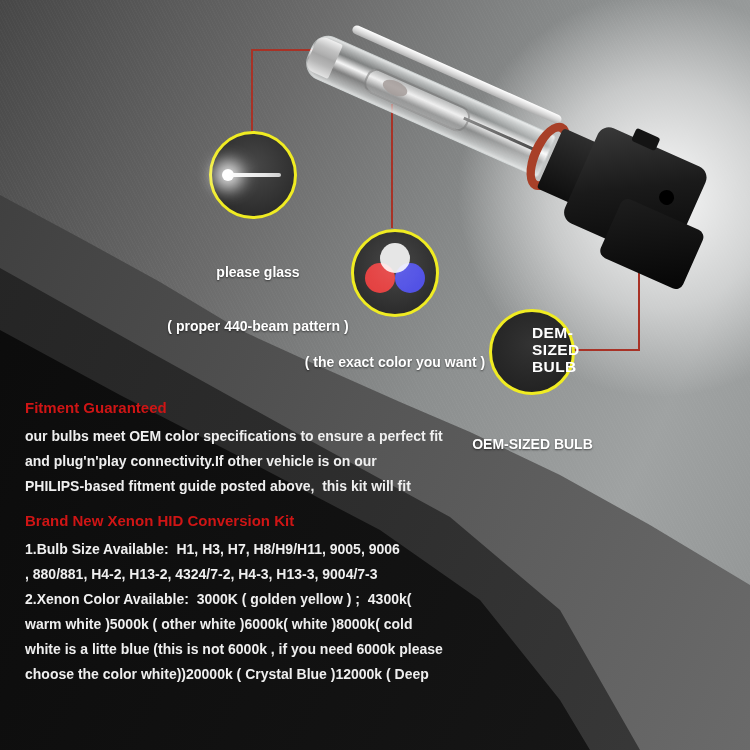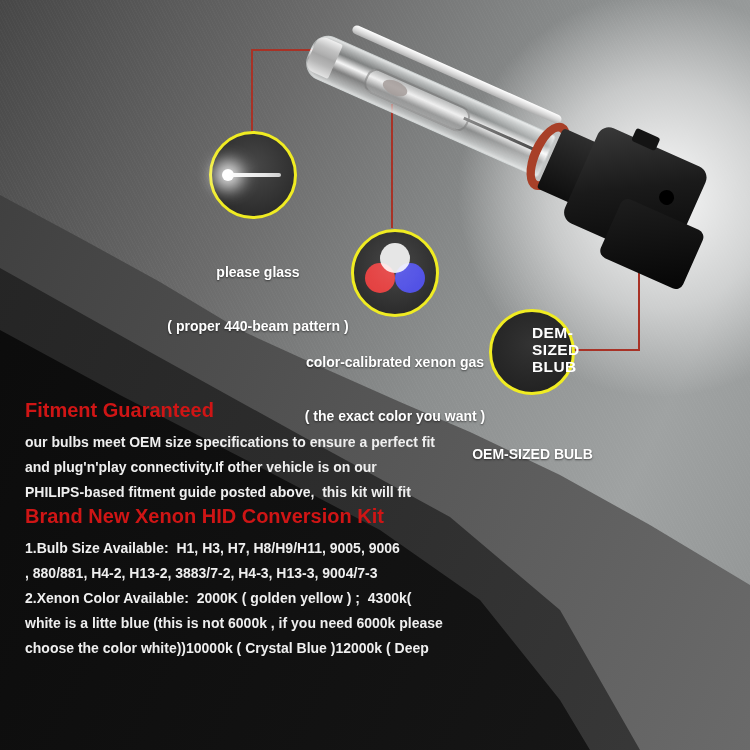--- a/index.html
+++ b/index.html
@@ -71,26 +71,26 @@
   .g-white{left:26px;top:11px;background:#e6e6e6;}
   .g-red{left:11px;top:31px;background:#dd1010;mix-blend-mode:screen;}
   .g-blue{left:41px;top:31px;background:#2424de;mix-blend-mode:screen;}
   .c3-text{position:absolute;left:0;top:12px;width:80px;text-align:center;color:#fff;font-weight:700;
     font-size:15.5px;line-height:17px;letter-spacing:.4px;}
   
   .callout-label{position:absolute;text-align:center;color:#fff;font-weight:700;font-size:14px;line-height:18px;
     text-shadow:0 1px 2px rgba(0,0,0,.55);z-index:8;white-space:pre;}
   .l1{left:113px;top:227px;width:290px;}
   .l2{left:250px;top:317px;width:290px;}
-  .l3{left:385px;top:409px;width:295px;}
+  .l3{left:385px;top:399px;width:295px;}
   
   .copy{position:absolute;left:25px;top:399px;width:460px;z-index:9;}
-  .copy-heading{color:#cf1515;font-size:20px;font-weight:700;margin:0 0 8px 0;}
+  .copy-heading{color:#cf1515;font-size:15px;font-weight:700;margin:0 0 8px 0;}
   .copy-line{color:#efefef;font-size:14px;font-weight:700;line-height:25px;white-space:pre;}
-  .sect2{}
+  .sect2{margin-top:13px;}
 </style>
 </head>
 <body>
 
 <div class="stage">
 
   <div class="plate plate-back"></div>
   <div class="plate plate-mid"></div>
   <div class="plate plate-front"></div>
   <div class="glow"></div>
@@ -126,43 +126,43 @@
     <div class="gdot g-red"></div>
     <div class="gdot g-blue"></div>
   </div>
 
   <div class="callout-circle c3">
     <div class="c3-text">
       <span>DEM-</span>
         <br>
       <span>SIZED</span>
         <br>
-      <span>BLUB</span>
+      <span>BULB</span>
     </div>
   </div>
 
   <div class="callout-label l1">
     <div>please glass</div>
     <div>( proper 440-beam pattern )</div>
   </div>
   <div class="callout-label l2">
-    <div>color-calibrated xenon gas</div>
     <div>( the exact color you want )</div>
   </div>
   <div class="callout-label l3">
     <div>OEM-SIZED BULB</div>
   </div>
 
   <div class="copy">
     <div class="copy-heading">Fitment Guaranteed</div>
-    <div class="copy-line">our bulbs meet OEM size specifications to ensure a perfect fit</div>
+    <div class="copy-line">our bulbs meet OEM color specifications to ensure a perfect fit</div>
     <div class="copy-line">and plug'n'play connectivity.If other vehicle is on our</div>
     <div class="copy-line">PHILIPS-based fitment guide posted above,  this kit will fit</div>
 
     <div class="copy-heading sect2">Brand New Xenon HID Conversion Kit</div>
     <div class="copy-line">1.Bulb Size Available:  H1, H3, H7, H8/H9/H11, 9005, 9006</div>
-    <div class="copy-line">, 880/881, H4-2, H13-2, 3883/7-2, H4-3, H13-3, 9004/7-3</div>
-    <div class="copy-line">2.Xenon Color Available:  2000K ( golden yellow ) ;  4300k(</div>
+    <div class="copy-line">, 880/881, H4-2, H13-2, 4324/7-2, H4-3, H13-3, 9004/7-3</div>
+    <div class="copy-line">2.Xenon Color Available:  3000K ( golden yellow ) ;  4300k(</div>
+    <div class="copy-line">warm white )5000k ( other white )6000k( white )8000k( cold</div>
     <div class="copy-line">white is a litte blue (this is not 6000k , if you need 6000k please</div>
-    <div class="copy-line">choose the color white))10000k ( Crystal Blue )12000k ( Deep</div>
+    <div class="copy-line">choose the color white))20000k ( Crystal Blue )12000k ( Deep</div>
   </div>
 
 </div>
 
 </body></html>

